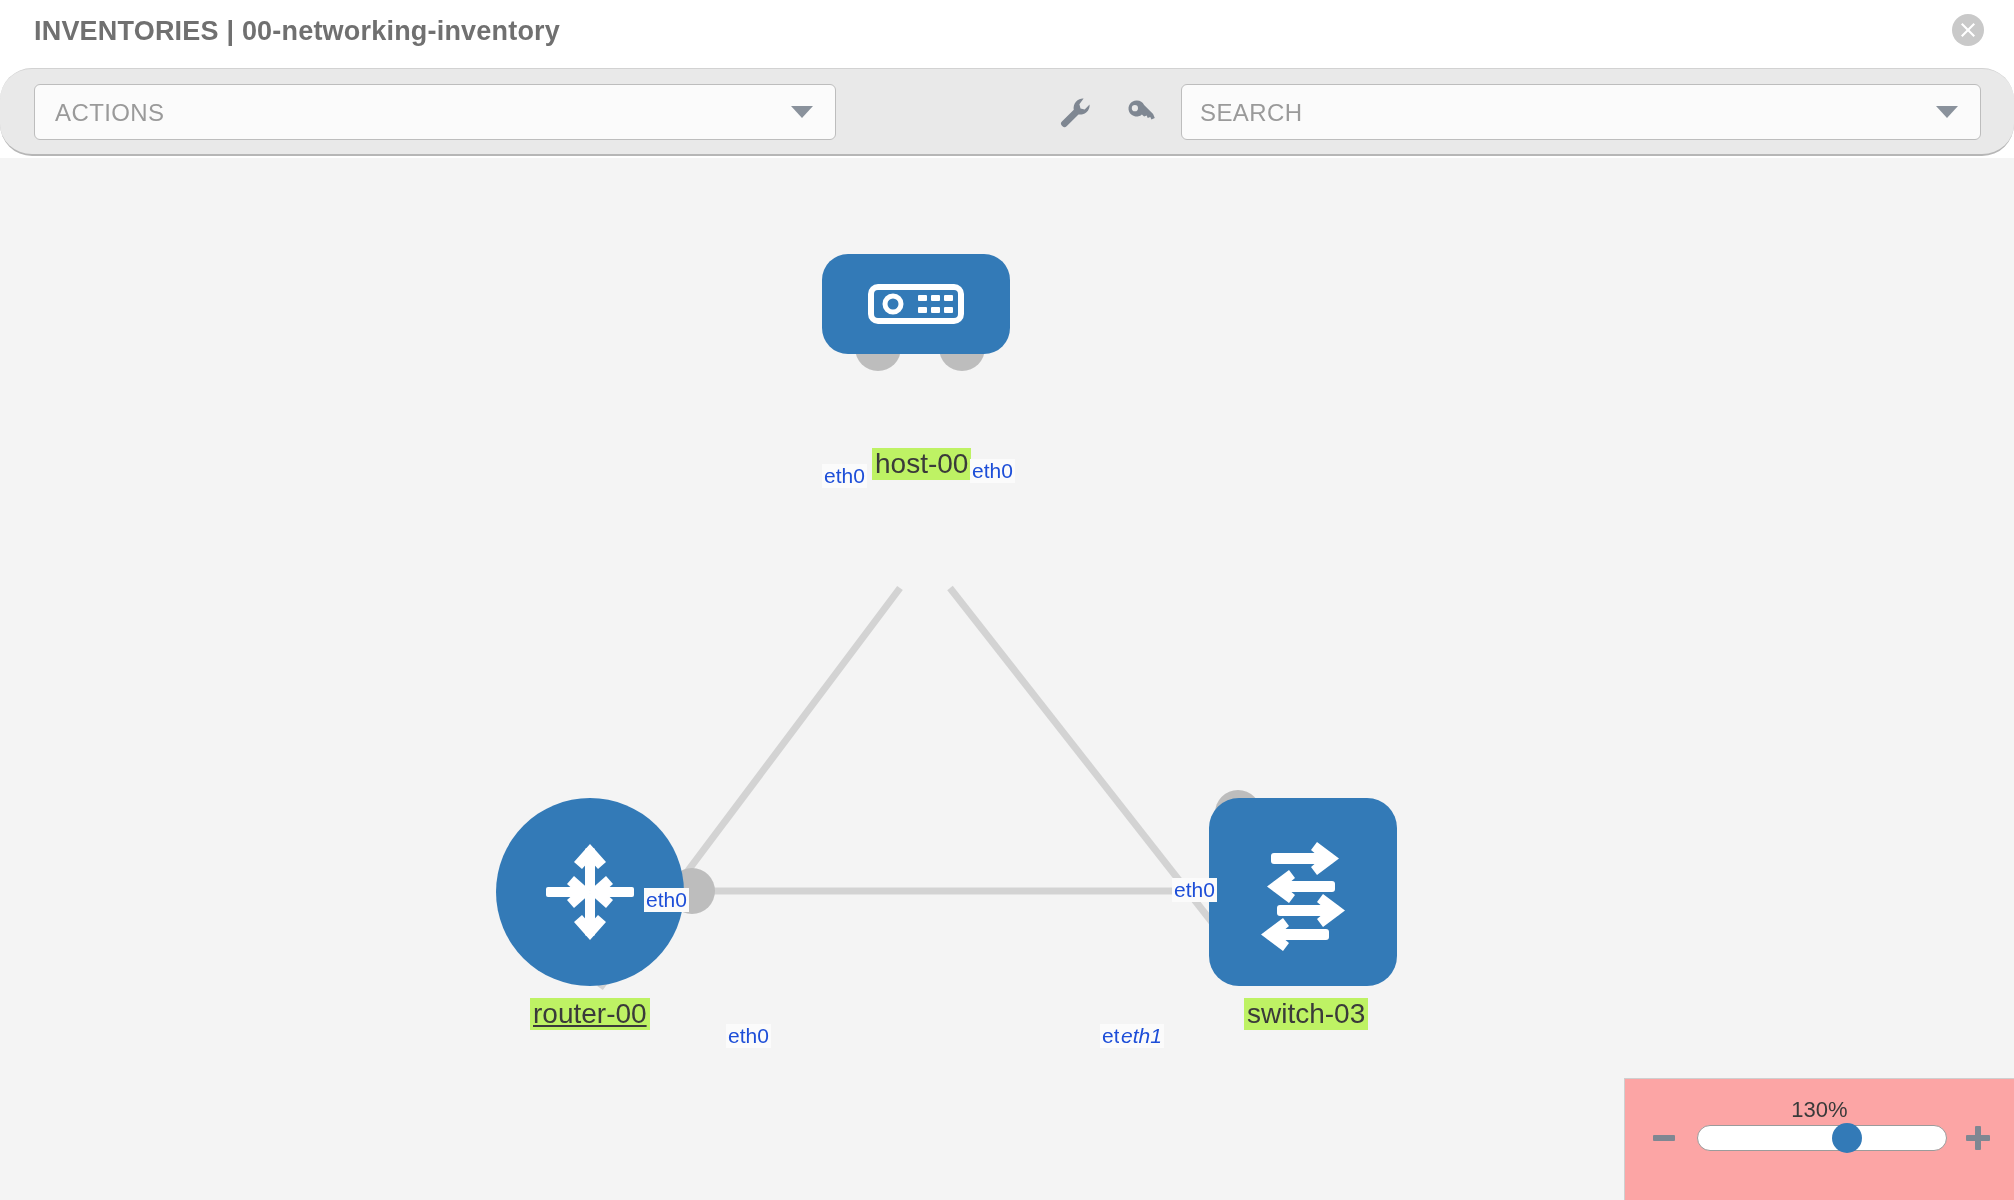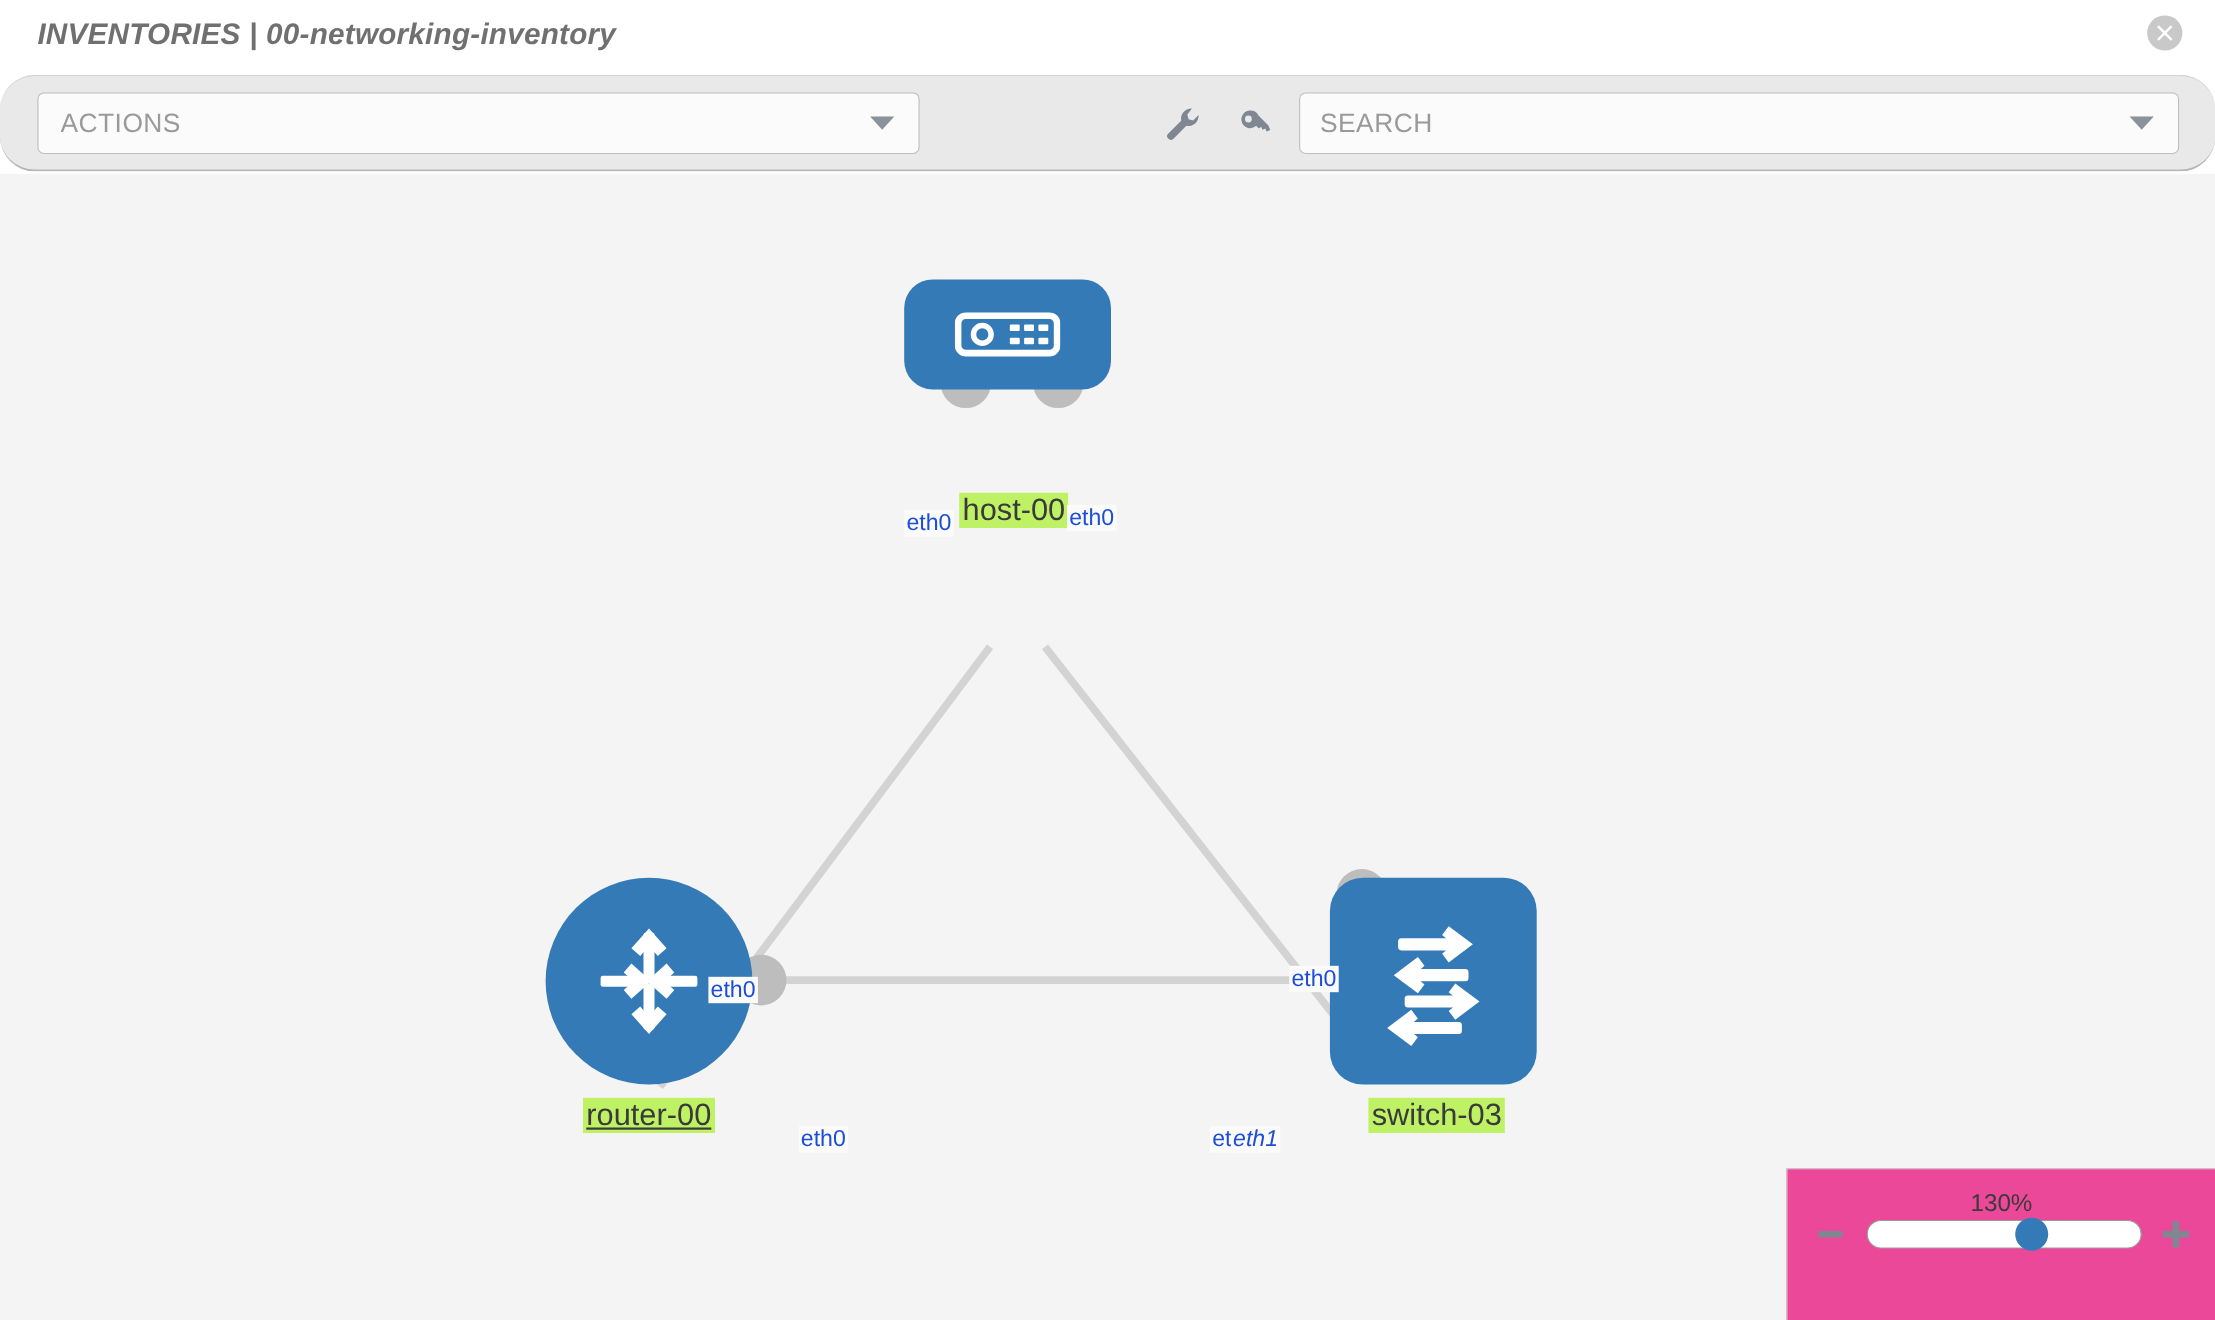--- a/index.html
+++ b/index.html
@@ -12,21 +12,21 @@
   #app { position: relative; width: 2014px; height: 1200px; }
 
   
   .header {
     position: absolute; left: 0; top: 0; width: 2014px; height: 68px;
     background: #ffffff;
   }
   .page-title {
     position: absolute; left: 34px; top: 16px;
     font-size: 27px; font-weight: bold; color: #707070;
-    letter-spacing: .2px; white-space: nowrap; font-style: italic;
+    letter-spacing: .2px; white-space: nowrap;
   }
   .close-btn {
     position: absolute; right: 30px; top: 14px;
     width: 32px; height: 32px; border-radius: 50%;
     background: #c9c9c9; cursor: pointer;
   }
   .close-btn svg { display:block; }
 
   
   .toolbar {
@@ -101,22 +101,22 @@
     background: #337ab7; border-radius: 22px;
   }
   .node-shape-circle {
     background: #337ab7; border-radius: 50%;
   }
   .node svg { position: absolute; left: 50%; top: 50%; transform: translate(-50%,-50%); }
 
   
   .zoom-panel {
     position: absolute; right: 0; bottom: 0;
-    width: 390px; height: 138px;
-    background: #ec4899;
+    width: 390px; height: 122px;
+    background: #fca5a5;
     border-top: 1px solid #cfcfcf;
     border-left: 1px solid #cfcfcf;
   }
   .zoom-value {
     position: absolute; left: 0; right: 0; top: 18px;
     text-align: center; font-size: 22px; color: #3a3a3a;
   }
   .zoom-minus {
     position: absolute; left: 28px; top: 56px;
     width: 22px; height: 6px; background: #7f8792; border-radius: 1px;

